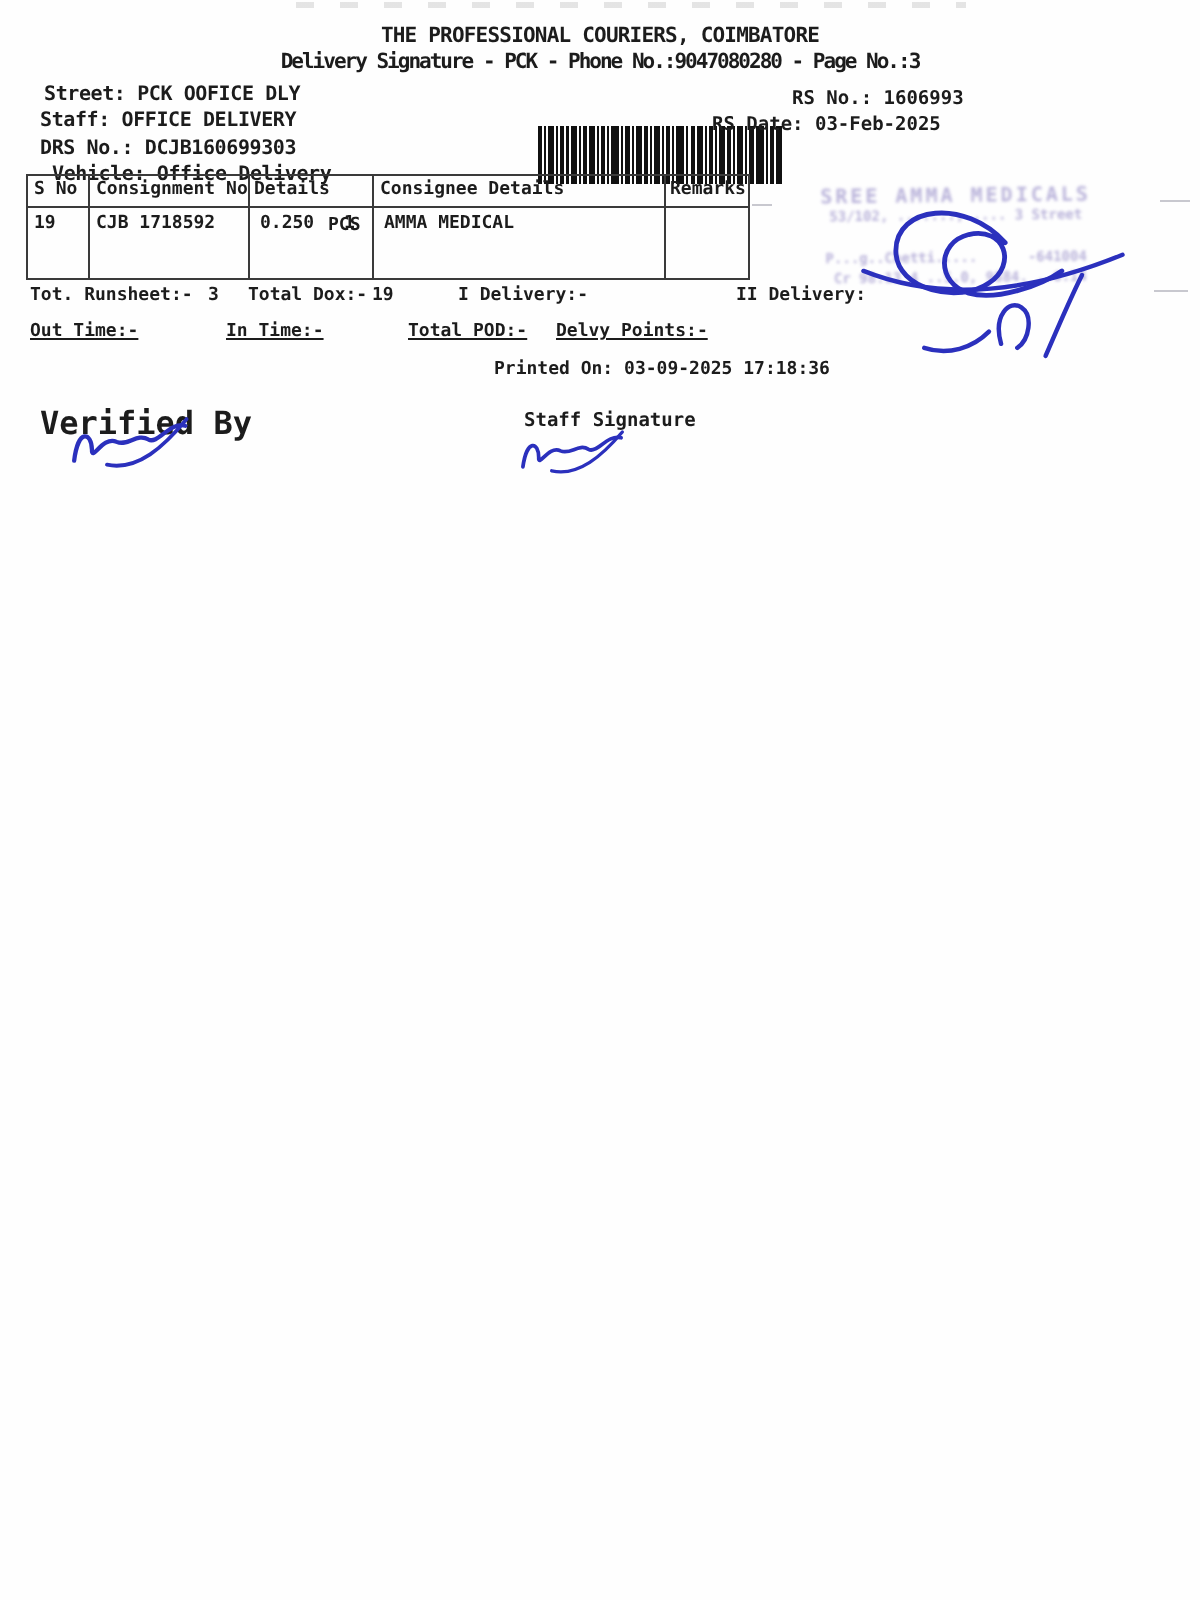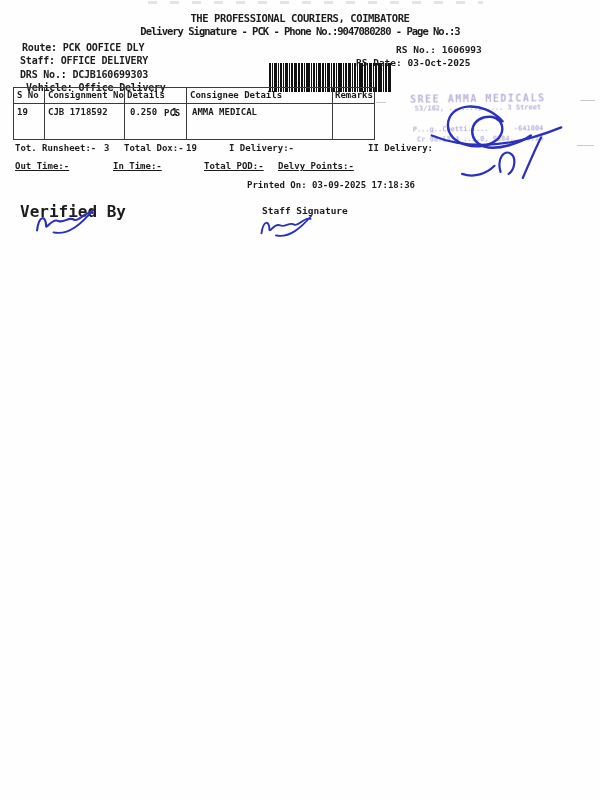--- a/index.html
+++ b/index.html
@@ -63,21 +63,21 @@
 </head>
 <body>
 
 <div class="page">
 
   <div class="abs top-dashes"></div>
 
   <div class="abs doc-title">THE PROFESSIONAL COURIERS, COIMBATORE</div>
   <div class="abs doc-subtitle">Delivery Signature - PCK - Phone No.:9047080280 - Page No.:3</div>
 
-  <div class="abs info-route">Route: PCK OOFICE DLY</div>
+  <div class="abs info-route">Street: PCK OOFICE DLY</div>
   <div class="abs info-staff">Staff: OFFICE DELIVERY</div>
   <div class="abs info-drs">DRS No.: DCJB160699303</div>
   <div class="abs info-vehicle">Vehicle: Office Delivery</div>
 
   <div class="abs barcode">
     <svg width="122" height="29" viewBox="0 0 120 28" preserveAspectRatio="none" shape-rendering="crispEdges">
       <g fill="#101010">
         <rect x="0" width="2" height="28"></rect>
           <rect x="3" width="1" height="28"></rect>
           <rect x="5" width="3" height="28"></rect>
@@ -116,21 +116,21 @@
           <rect x="102" width="1" height="28"></rect>
         <rect x="104" width="2" height="28"></rect>
           <rect x="107" width="4" height="28"></rect>
           <rect x="112" width="1" height="28"></rect>
         <rect x="114" width="2" height="28"></rect>
           <rect x="117" width="3" height="28"></rect>
       </g>
     </svg>
   </div>
   <div class="abs rs-no">RS No.: 1606993</div>
-  <div class="abs rs-date">RS Date: 03-Oct-2025</div>
+  <div class="abs rs-date">RS Date: 03-Feb-2025</div>
 
   <div class="abs grid">
     <div class="col-line" style="left:30px"></div>
     <div class="col-line" style="left:110px"></div>
     <div class="col-line" style="left:172px"></div>
     <div class="col-line" style="left:318px"></div>
     <div class="hdr-line"></div>
 
     <span class="cell" style="left:3px;top:2px">S No</span>
     <span class="cell" style="left:34px;top:2px">Consignment No</span>

